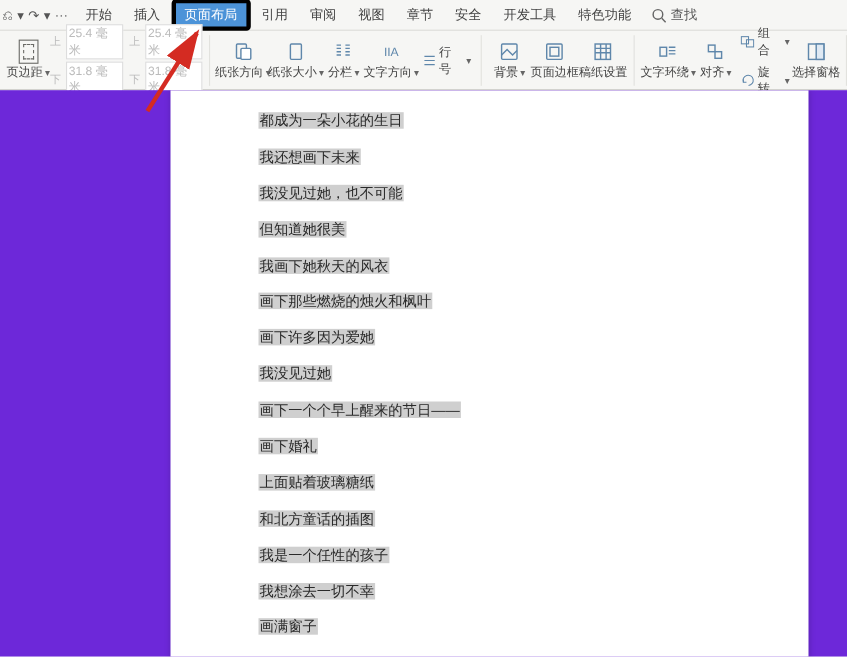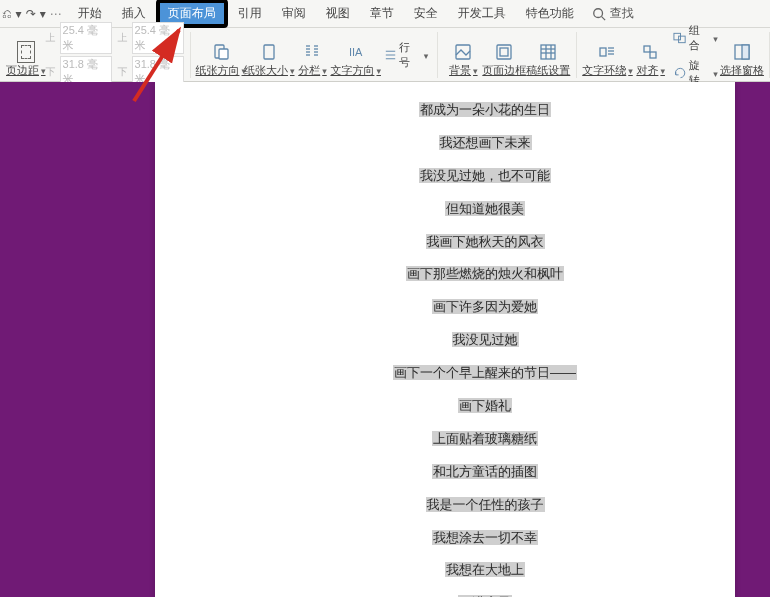--- a/index.html
+++ b/index.html
@@ -70,27 +70,26 @@
     flex-direction: row;
     align-items: center;
     padding: 0 6px;
     border-right: 1px solid #e2e2de;
     height: 46px;
   }
   .vbtn {
     display: flex;
     flex-direction: column;
     align-items: center;
-    justify-content: flex-end;
+    justify-content: center;
     min-width: 38px;
     height: 46px;
     color: #444;
     cursor: pointer;
     gap: 1px;
-    text-decoration: underline;
   }
   .vbtn .drop::after {
     content: "▾";
     font-size: 9px;
     color: #666;
     margin-left: 2px;
   }
   .vbtn .ico {
     width: 22px;
     height: 20px;
@@ -115,23 +114,22 @@
   .small-icon-btn {
     display:flex; align-items:center; gap:3px; color:#444; cursor:pointer; font-size:11px;
     padding: 1px 3px;
   }
   .small-icon-btn .drop::after { content:"▾"; font-size:9px; color:#666; margin-left:1px; }
   .row-stack { display:flex; flex-direction:column; gap:3px; justify-content:center; height:46px; }
   
   .workspace {
     position: absolute;
     top: 82px; bottom: 0; left: 0; right: 0;
-    background: #701a75;
+    background: #6d28d9;
     overflow: hidden;
-    text-align: center;
   }
   .page {
     position: absolute;
     left: 155px;
     top: 0;
     width: 580px;
     height: 600px;
     background: #fff;
     box-shadow: 0 0 6px rgba(0,0,0,0.2);
     padding: 20px 0 0 80px;
@@ -364,21 +362,20 @@
     <div class="para"><span class="hl">我画下她秋天的风衣</span></div>
     <div class="para"><span class="hl">画下那些燃烧的烛火和枫叶</span></div>
     <div class="para"><span class="hl">画下许多因为爱她</span></div>
     <div class="para"><span class="hl">我没见过她</span></div>
     <div class="para"><span class="hl">画下一个个早上醒来的节日——</span></div>
     <div class="para"><span class="hl">画下婚礼</span></div>
     <div class="para"><span class="hl wide">上面贴着玻璃糖纸</span></div>
     <div class="para"><span class="hl">和北方童话的插图</span></div>
     <div class="para"><span class="hl">我是一个任性的孩子</span></div>
     <div class="para"><span class="hl">我想涂去一切不幸</span></div>
-    <div class="para"><span class="hl">我想在大地上</span></div>
     <div class="para"><span class="hl">画满窗子</span></div>
   </div>
 </div>
 
 <svg class="arrow-anno" width="90" height="80">
   <defs>
     <marker id="ah" markerWidth="10" markerHeight="10" refX="8" refY="3" orient="auto">
       <path d="M0,0 L9,3 L0,6 Z" fill="#d42b22"></path>
     </marker>
   </defs>

